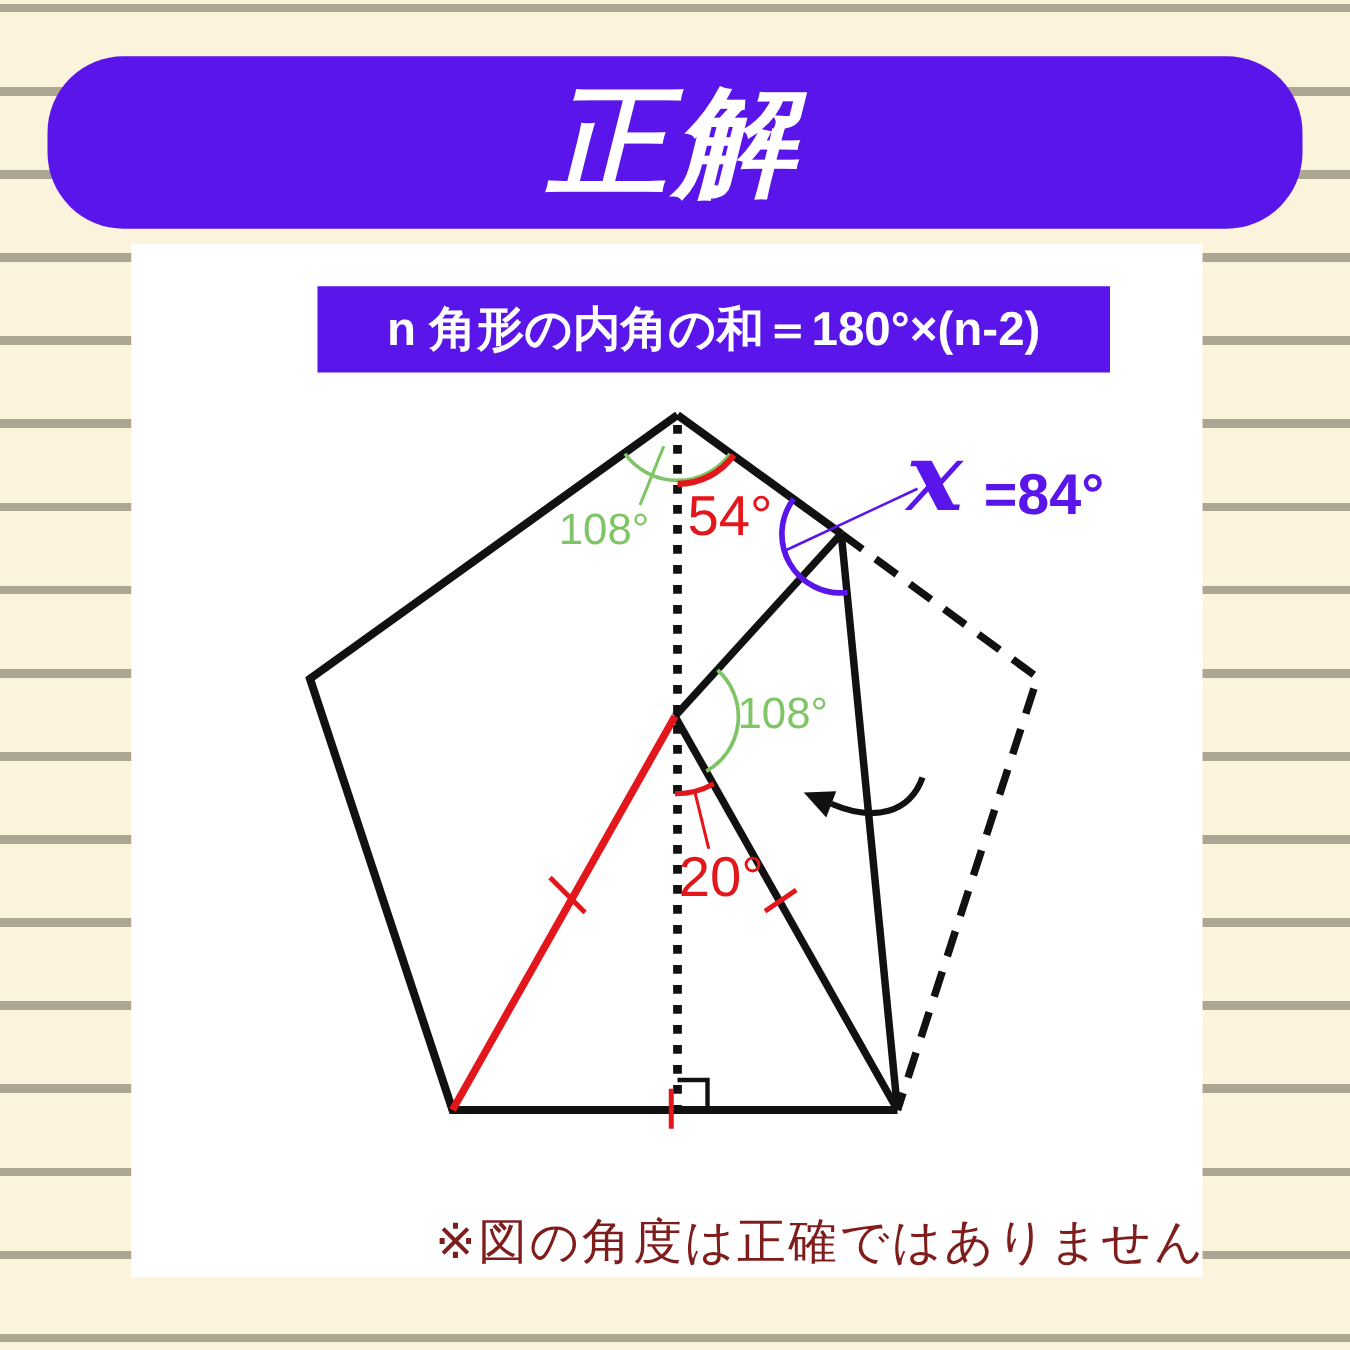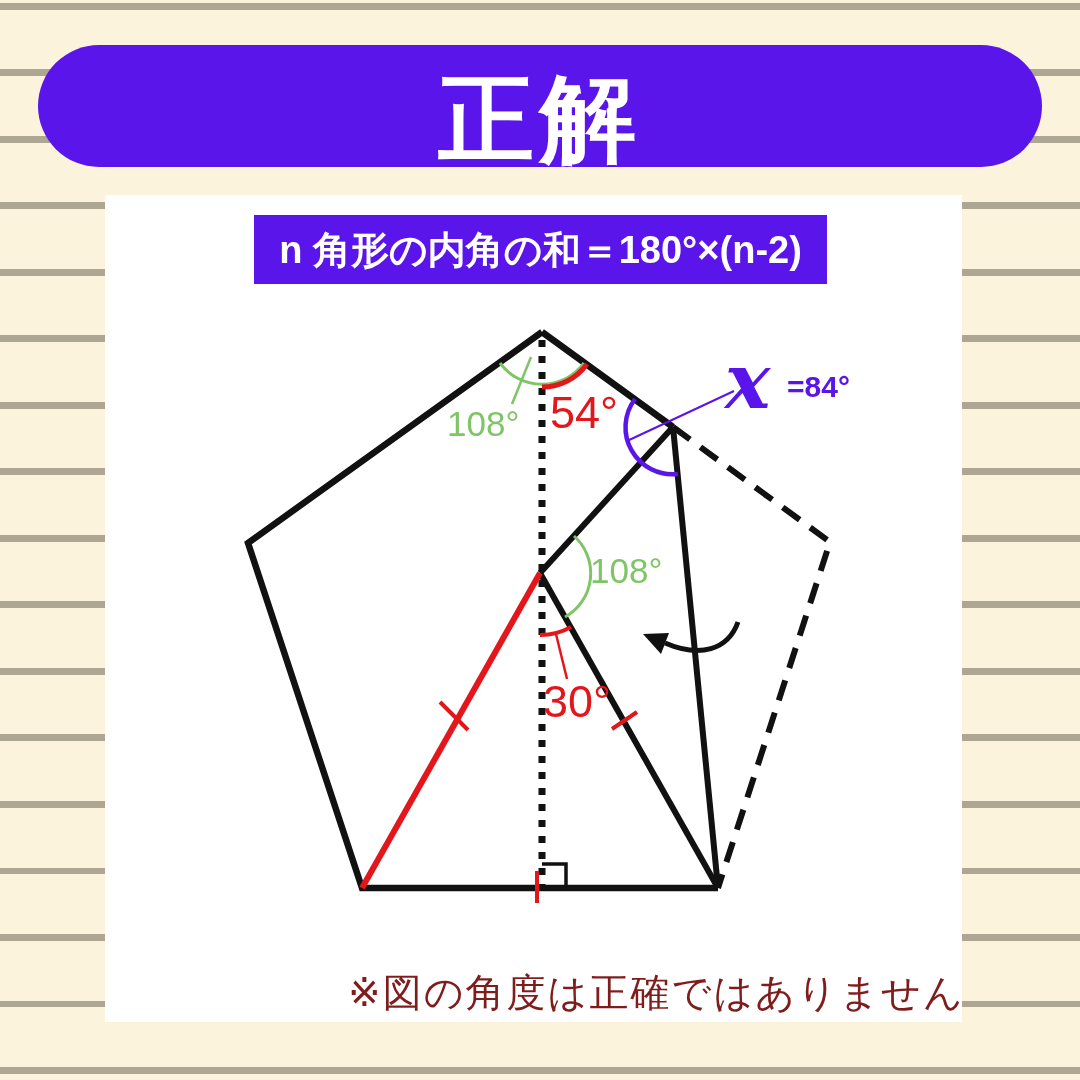--- a/index.html
+++ b/index.html
@@ -6,54 +6,54 @@
   body{
     width:1080px;height:1080px;position:relative;overflow:hidden;
     font-family:"Liberation Sans","DejaVu Sans",sans-serif;
     background-color:var(--color-bg-cream,#FCF3DC);
     background-image:repeating-linear-gradient(to bottom,
       transparent 0px, transparent 3px,
       var(--color-rule-line,#ADA693) 3px, var(--color-rule-line,#ADA693) 10px,
       transparent 10px, transparent 66.5px);
   }
   .title-banner{
-    position:absolute;left:38px;top:45px;width:1004px;height:122px;
+    position:absolute;left:38px;top:45px;width:1004px;height:138px;
     background:var(--color-accent-purple,#5915EA);border-radius:61px;
-    display:flex;align-items:flex-end;justify-content:center;
+    display:flex;align-items:center;justify-content:center;font-style:italic;
   }
   .title-text{
     color:#fff;font-size:96px;font-weight:bold;letter-spacing:6px;line-height:1;
   }
   .card{
     position:absolute;left:105px;top:195px;width:857px;height:827px;
     background:var(--color-card-white,#FFFFFF);
   }
   .formula-banner{
-    position:absolute;left:254px;top:215px;width:573px;height:69px;
+    position:absolute;left:254px;top:229px;width:634px;height:69px;
     background:var(--color-accent-purple,#5915EA);
     display:flex;align-items:center;justify-content:center;
   }
   .formula-text{
     color:#fff;font-size:38px;font-weight:bold;white-space:nowrap;line-height:1;
   }
   svg.diagram{position:absolute;left:0;top:0;width:1080px;height:1080px;}
   .stroke-ink{stroke:var(--color-ink,#111);fill:none;}
   .stroke-red{stroke:var(--color-label-red,#E3161B);fill:none;}
   .stroke-green{stroke:var(--color-label-green,#7FC565);fill:none;}
   .stroke-purple{stroke:var(--color-accent-purple,#5915EA);fill:none;}
   .fill-ink{fill:var(--color-ink,#111);stroke:none;}
   .lbl{position:absolute;line-height:1;white-space:nowrap;}
   .lbl-green{color:var(--color-label-green,#7FC565);font-size:35px;font-weight:400;}
   .lbl-red{color:var(--color-label-red,#E3161B);font-size:45px;font-weight:400;}
   .lbl-x{
     color:var(--color-accent-purple,#5915EA);
     font-family:"DejaVu Serif","Liberation Serif",serif;
     font-style:italic;font-weight:bold;font-size:76px;
   }
-  .lbl-xval{color:var(--color-accent-purple,#5915EA);font-size:30px;font-weight:bold;}
+  .lbl-xval{color:var(--color-accent-purple,#5915EA);font-size:46px;font-weight:bold;}
   .note{
     position:absolute;left:348px;top:966px;
     font-size:39px;color:#7f1d1d;letter-spacing:2px;white-space:nowrap;
   }
 </style>
 </head>
 <body>
 
 <div class="title-banner">
   <span class="title-text">正解</span>
@@ -103,15 +103,15 @@
 
   <path d="M738 622 C728 650 700 658 665 643" class="stroke-ink" stroke-width="5"></path>
   <polygon points="643,634 669,633 661,654" class="fill-ink"></polygon>
 </svg>
 
 <div class="lbl lbl-green" style="left:447px;top:406px;">108°</div>
 <div class="lbl lbl-red" style="left:550px;top:390px;">54°</div>
 <div class="lbl lbl-x" style="left:725px;top:344px;">x</div>
 <div class="lbl lbl-xval" style="left:787px;top:372px;">=84°</div>
 <div class="lbl lbl-green" style="left:590px;top:553px;">108°</div>
-<div class="lbl lbl-red" style="left:543px;top:679px;">30°</div>
+<div class="lbl lbl-red" style="left:543px;top:679px;">20°</div>
 
 <div class="note">※図の角度は正確ではありません</div>
 
 </body></html>

